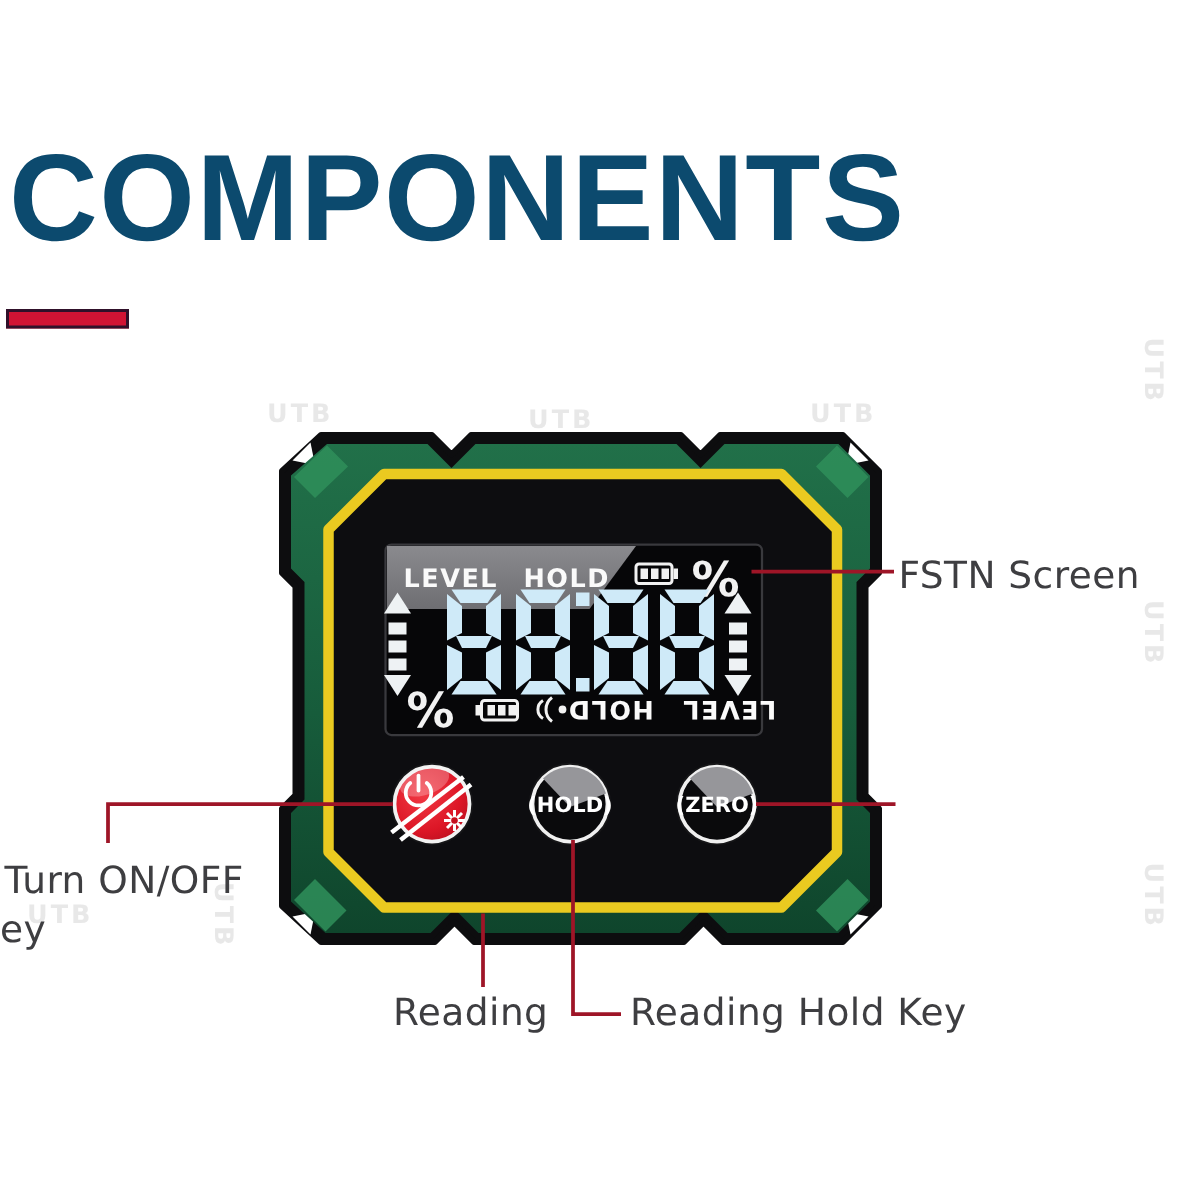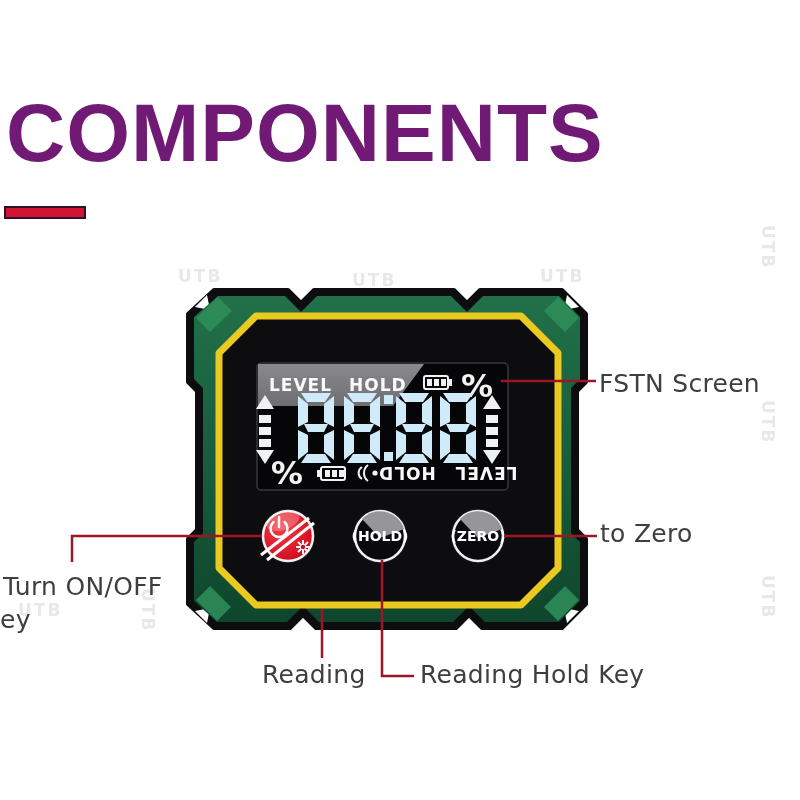--- a/index.html
+++ b/index.html
@@ -4,21 +4,21 @@
 <style>
   html,body{margin:0;padding:0;}
   body{
     width:800px;height:800px;position:relative;background:#ffffff;
     overflow:hidden;font-family:"DejaVu Sans",sans-serif;
   }
   .title{
     position:absolute;left:6px;top:92px;
     font-family:"Liberation Sans",sans-serif;
     font-size:82px;font-weight:700;letter-spacing:1px;
-    color:#701a75;line-height:1;white-space:nowrap;
+    color:#0c4a6e;line-height:1;white-space:nowrap;
   }
   .accent-bar{
     position:absolute;left:4px;top:206px;width:82px;height:13px;
     background:#d11334;border:2px solid #30102a;box-sizing:border-box;
   }
   .device-svg{position:absolute;left:0;top:0;}
   .callout{
     position:absolute;color:#3e3e41;font-size:25px;line-height:33px;
     letter-spacing:.3px;white-space:nowrap;
   }
@@ -196,21 +196,20 @@
     <path d="M 322,609 L 322,658"></path>
     <path d="M 382,560 L 382,676 L 414,676"></path>
   </g>
 </svg>
 
 <div class="callout" style="left:599px;top:367px;">
   <span>FSTN Screen</span>
 </div>
 
 <div class="callout" style="left:600px;top:517px;">
-  <span>to Zero</span>
 </div>
 
 <div class="callout" style="left:3px;top:570px;">
   <span>Turn ON/OFF</span>
   <span style="margin-left:-3px;">ey</span>
 </div>
 
 <div class="callout" style="left:262px;top:658px;">
   <span>Reading</span>
 </div>

